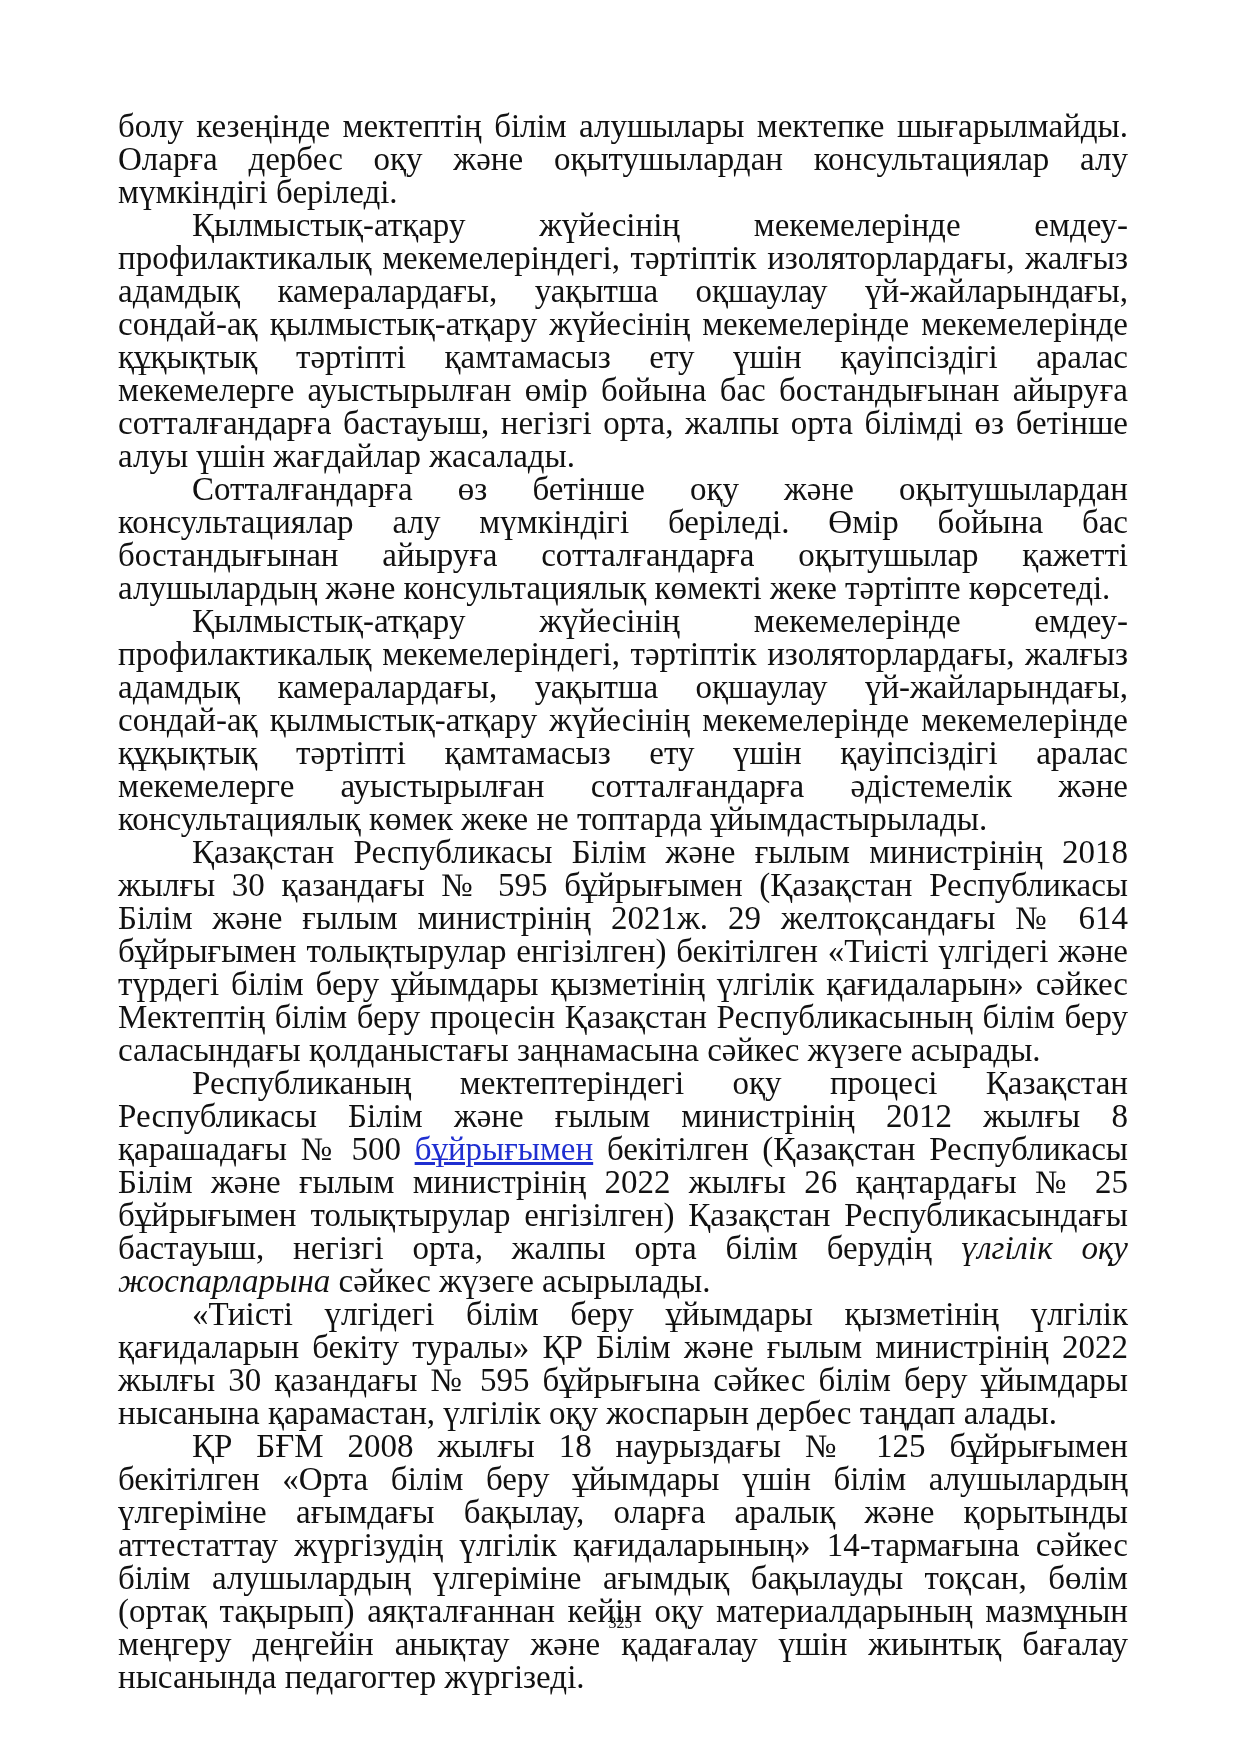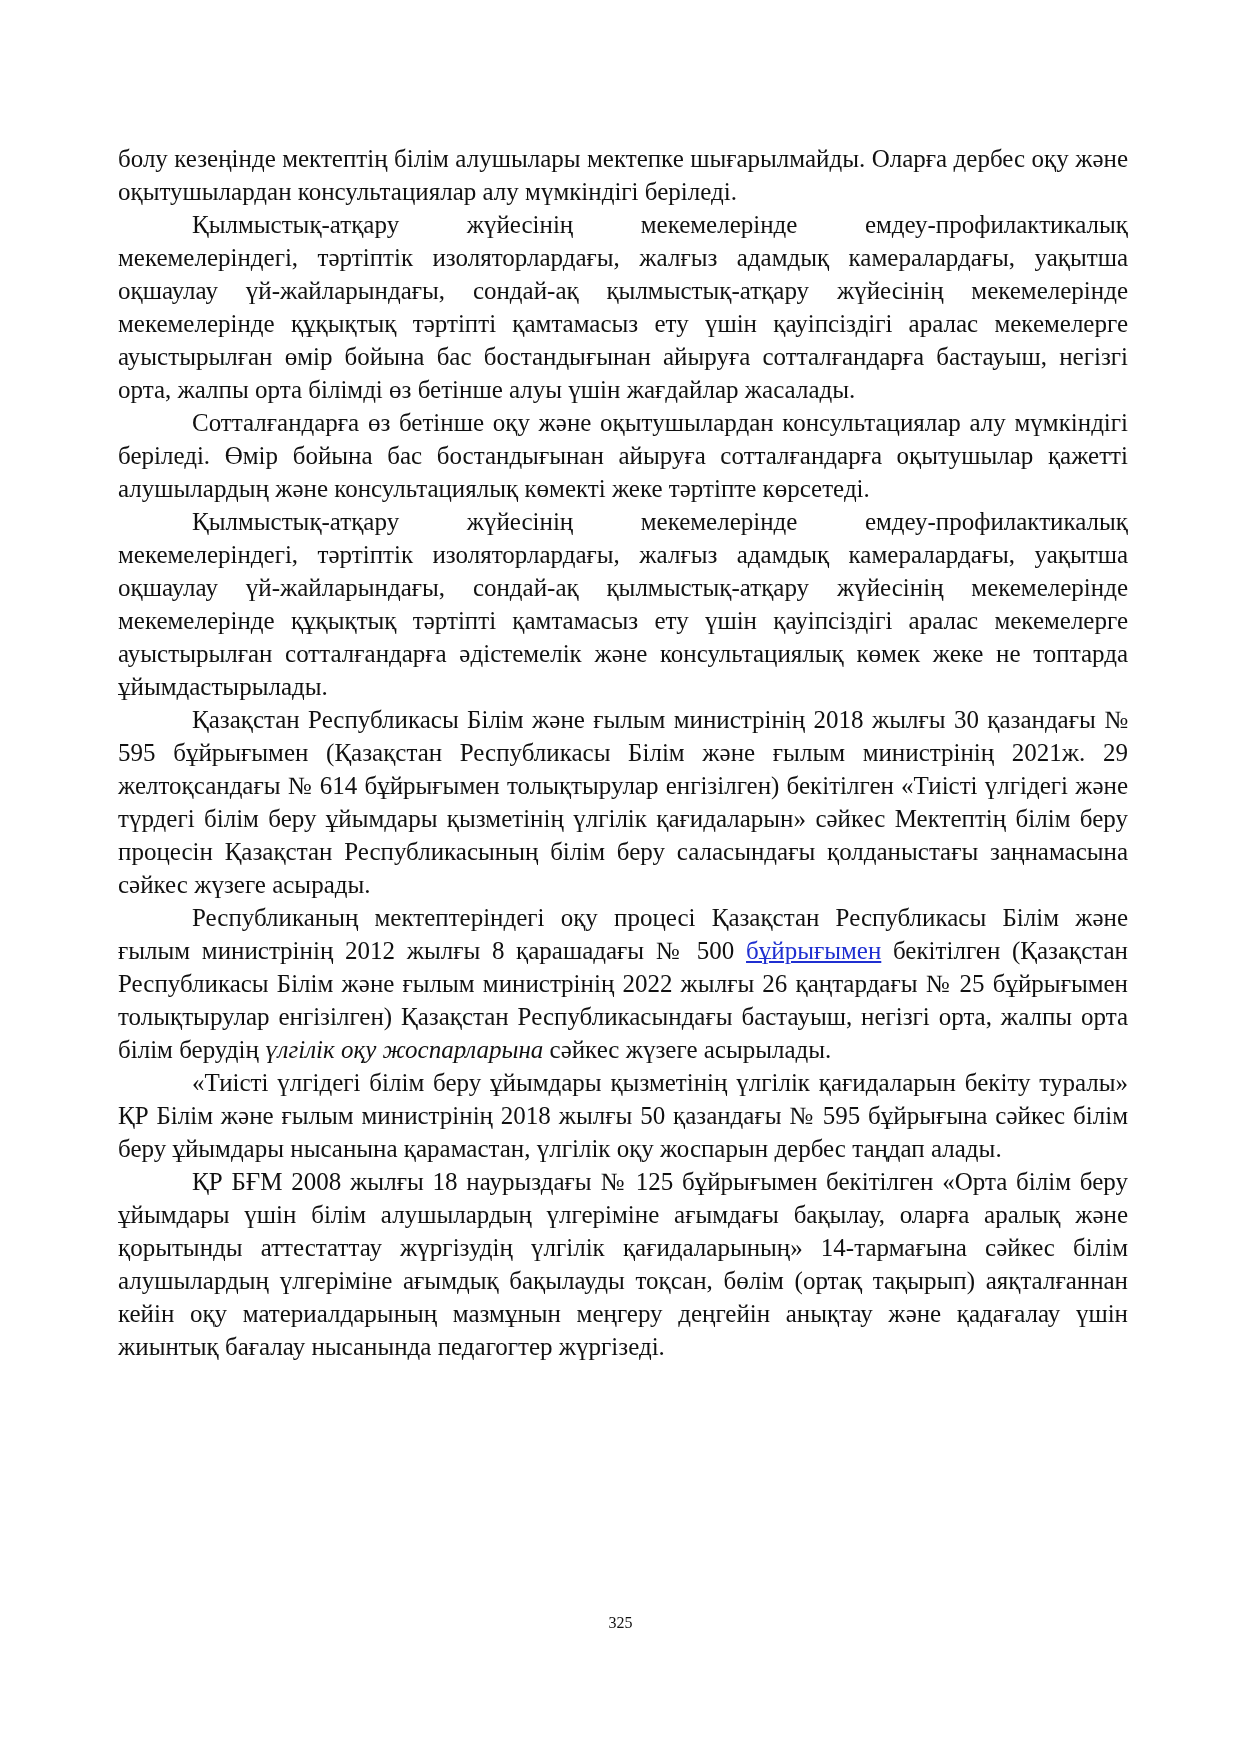--- a/index.html
+++ b/index.html
@@ -3,24 +3,23 @@
 <meta charset="utf-8">
 <style>
   html, body { margin: 0; padding: 0; background: #ffffff; }
   body { width: 1241px; height: 1755px; position: relative; overflow: hidden; }
   .page {
     position: absolute;
     left: 118px;
     top: 110px;
     width: 1010px;
     font-family: "Liberation Serif", serif;
-    font-size: 25px;
+    font-size: 33px;
     line-height: 33px;
     color: #111111;
-    margin-top: 32px;
   }
   .page p {
     margin: 0;
     text-align: justify;
     text-align-last: left;
   }
   .page p.indent { text-indent: 74px; }
   a.link { color: #1f2fd1; }
   em { font-style: italic; }
   .page-number {
@@ -37,17 +36,17 @@
 </head>
 <body>
 
 <div class="page">
   <p>болу кезеңінде мектептің білім алушылары мектепке шығарылмайды. Оларға дербес оқу және оқытушылардан консультациялар алу мүмкіндігі беріледі.</p>
   <p class="indent">Қылмыстық-атқару жүйесінің мекемелерінде емдеу-профилактикалық мекемелеріндегі, тәртіптік изоляторлардағы, жалғыз адамдық камералардағы, уақытша оқшаулау үй-жайларындағы, сондай-ақ қылмыстық-атқару жүйесінің мекемелерінде мекемелерінде құқықтық тәртіпті қамтамасыз ету үшін қауіпсіздігі аралас мекемелерге ауыстырылған өмір бойына бас бостандығынан айыруға сотталғандарға бастауыш, негізгі орта, жалпы орта білімді өз бетінше алуы үшін жағдайлар жасалады.</p>
   <p class="indent">Сотталғандарға өз бетінше оқу және оқытушылардан консультациялар алу мүмкіндігі беріледі. Өмір бойына бас бостандығынан айыруға сотталғандарға оқытушылар қажетті алушылардың және консультациялық көмекті жеке тәртіпте көрсетеді.</p>
   <p class="indent">Қылмыстық-атқару жүйесінің мекемелерінде емдеу-профилактикалық мекемелеріндегі, тәртіптік изоляторлардағы, жалғыз адамдық камералардағы, уақытша оқшаулау үй-жайларындағы, сондай-ақ қылмыстық-атқару жүйесінің мекемелерінде мекемелерінде құқықтық тәртіпті қамтамасыз ету үшін қауіпсіздігі аралас мекемелерге ауыстырылған сотталғандарға әдістемелік және консультациялық көмек жеке не топтарда ұйымдастырылады.</p>
   <p class="indent">Қазақстан Республикасы Білім және ғылым министрінің 2018 жылғы 30 қазандағы № 595 бұйрығымен (Қазақстан Республикасы Білім және ғылым министрінің 2021ж. 29 желтоқсандағы № 614 бұйрығымен толықтырулар енгізілген)  бекітілген «Тиісті үлгідегі және түрдегі білім беру ұйымдары қызметінің үлгілік қағидаларын» сәйкес Мектептің білім беру процесін Қазақстан Республикасының білім беру саласындағы қолданыстағы заңнамасына сәйкес жүзеге асырады.</p>
   <p class="indent"><span>Республиканың мектептеріндегі оқу процесі Қазақстан Республикасы Білім және ғылым министрінің 2012 жылғы 8 қарашадағы № 500 </span><a class="link" href="#">бұйрығымен</a><span> бекітілген  (Қазақстан Республикасы Білім және ғылым министрінің 2022 жылғы 26 қаңтардағы № 25 бұйрығымен толықтырулар енгізілген) Қазақстан Республикасындағы бастауыш, негізгі орта, жалпы орта білім берудің </span><em>үлгілік оқу жоспарларына</em><span> сәйкес жүзеге асырылады.</span></p>
-  <p class="indent">«Тиісті үлгідегі білім беру ұйымдары қызметінің үлгілік қағидаларын бекіту туралы» ҚР Білім және ғылым министрінің 2018 жылғы 50 қазандағы № 595 бұйрығына сәйкес білім беру ұйымдары нысанына қарамастан, үлгілік оқу жоспарын дербес таңдап алады.</p>
+  <p class="indent">«Тиісті үлгідегі білім беру ұйымдары қызметінің үлгілік қағидаларын бекіту туралы» ҚР Білім және ғылым министрінің 2022 жылғы 30 қазандағы № 595 бұйрығына сәйкес білім беру ұйымдары нысанына қарамастан, үлгілік оқу жоспарын дербес таңдап алады.</p>
   <p class="indent">ҚР БҒМ 2008 жылғы 18 наурыздағы № 125 бұйрығымен бекітілген «Орта білім беру ұйымдары үшін білім алушылардың үлгеріміне ағымдағы бақылау, оларға аралық және қорытынды аттестаттау жүргізудің үлгілік қағидаларының» 14-тармағына сәйкес білім алушылардың үлгеріміне ағымдық бақылауды тоқсан, бөлім (ортақ тақырып) аяқталғаннан кейін оқу материалдарының мазмұнын меңгеру деңгейін анықтау және қадағалау үшін жиынтық бағалау нысанында педагогтер жүргізеді.</p>
 </div>
 
 <div class="page-number">325</div>
 
 </body></html>

